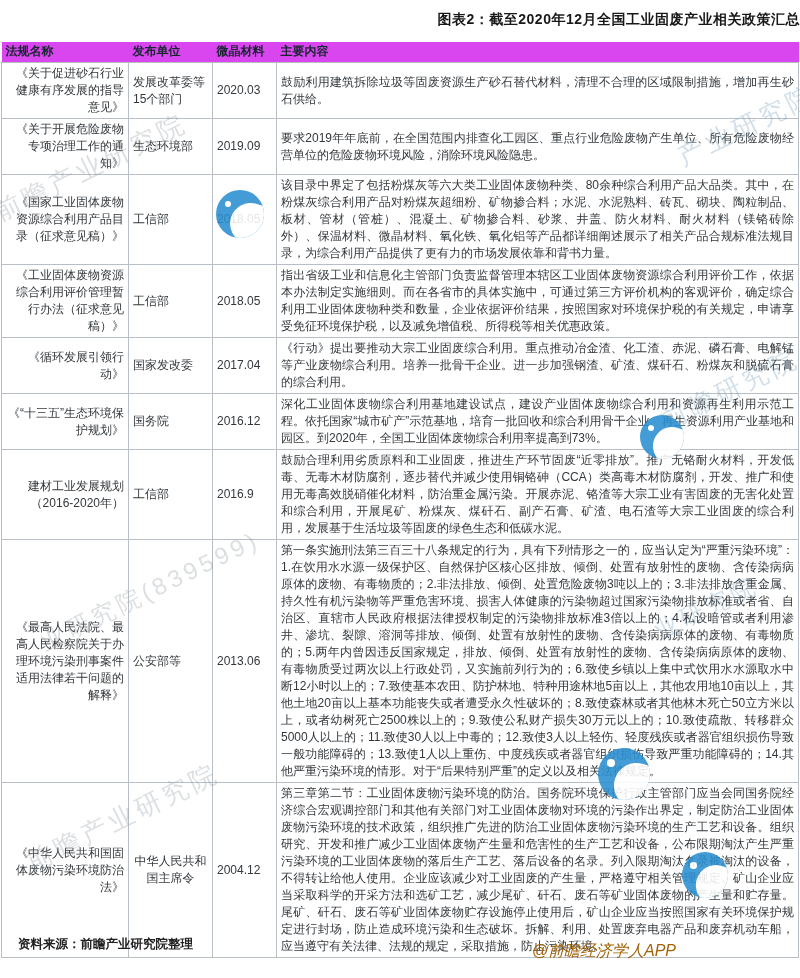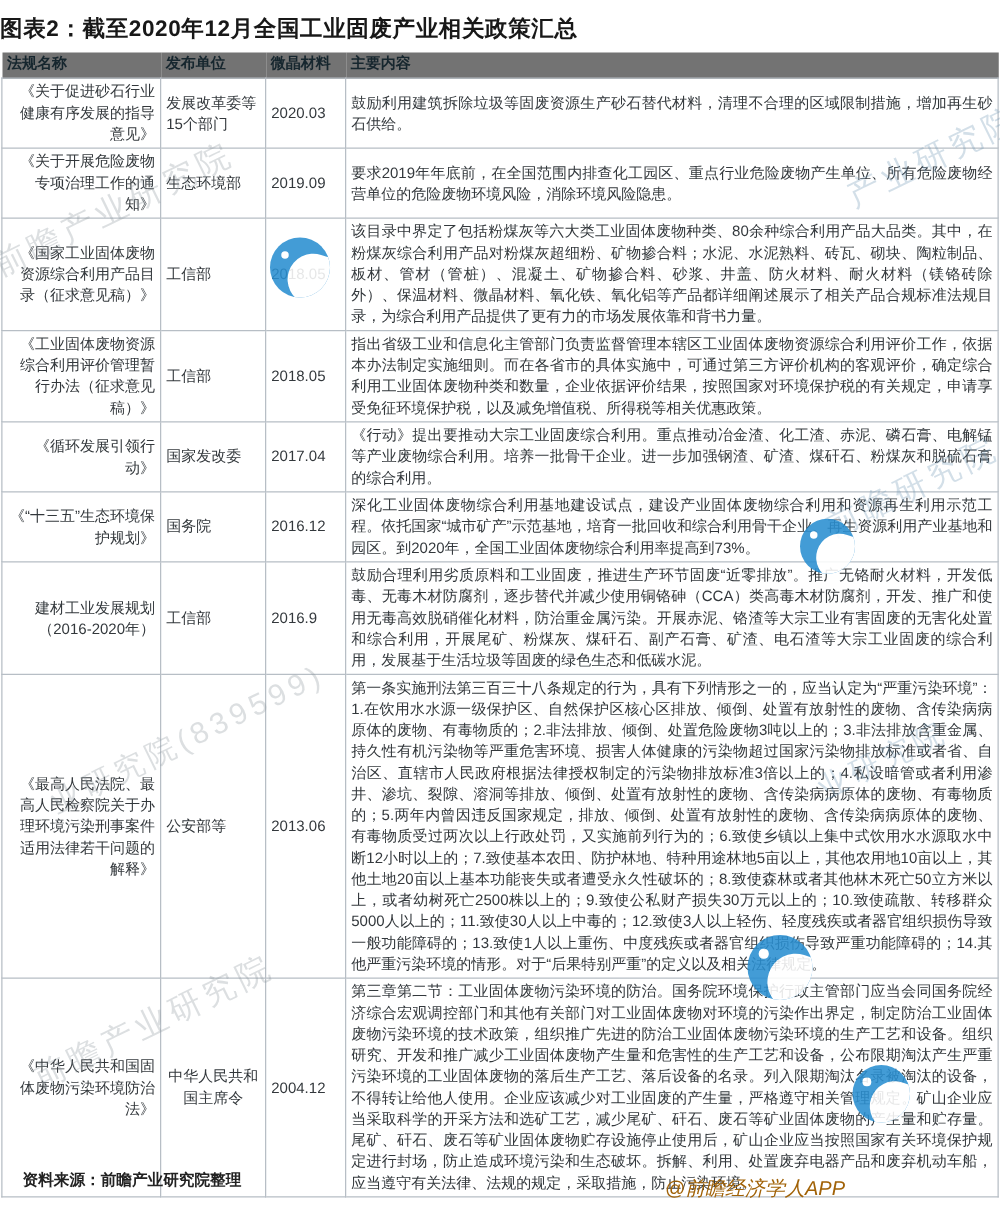--- a/index.html
+++ b/index.html
@@ -5,35 +5,35 @@
   * { margin:0; padding:0; box-sizing:border-box; }
   html,body { background:#ffffff; }
   body {
     width:800px; height:978px;
     font-family:"Liberation Sans","DejaVu Sans",sans-serif;
     color:#2f3337; position:relative; overflow:hidden;
   }
   .page { position:relative; width:800px; height:978px; background:#fff; }
 
   .chart-title {
-    text-align:left; font-size:18px; font-weight:bold; color:#181818;
+    text-align:right; font-size:14px; font-weight:bold; color:#181818;
     padding-top:11px; letter-spacing:0.5px;
   }
 
   table.policy {
     position:absolute; left:1px; top:42px; width:798px;
     border-collapse:collapse; table-layout:fixed;
     font-size:12px; line-height:17px;
   }
   col.c-name { width:127px; }
   col.c-org  { width:84px; }
   col.c-date { width:64px; }
   thead th {
-    background:#737373; color:#16262e; font-weight:bold; text-align:left;
-    padding:1px 4px 2px 4px; font-size:12px; border:none; height:17px;font-family:Liberation Mono, monospace;
+    background:#d946ef; color:#16262e; font-weight:bold; text-align:left;
+    padding:1px 4px 2px 4px; font-size:12px; border:none; height:17px;
   }
   tbody td {
     border:1px solid #b7bec5; vertical-align:middle;
     padding:2px 4px; color:#33383c;
   }
   td.name { text-align:right; }
   td.org  { text-align:left;margin-left:41px; }
   td.date { padding-right:6px; white-space:nowrap; }
   td.content { text-align:justify; text-justify:inter-ideograph; }
   td.org.centered { text-align:center; }

